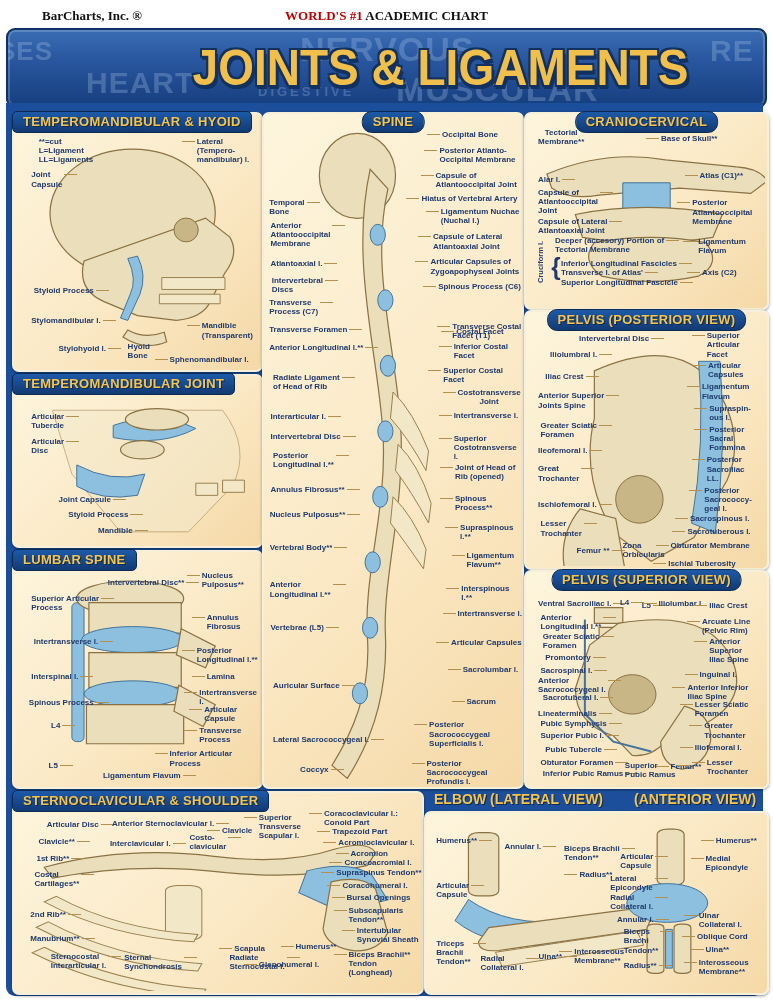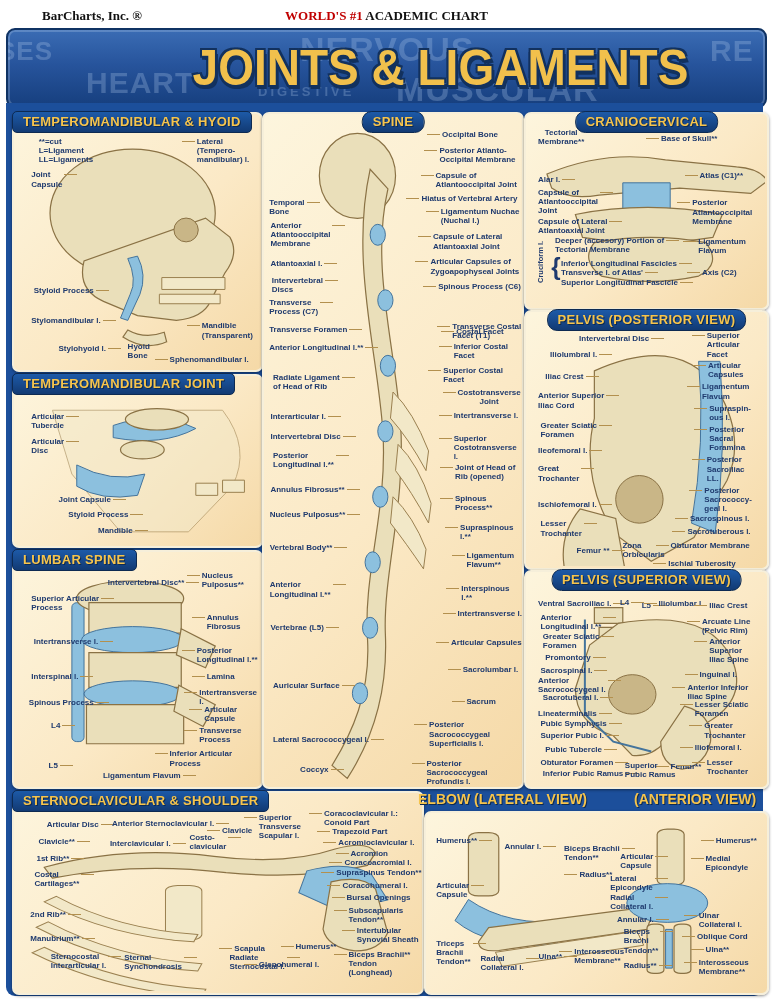--- a/index.html
+++ b/index.html
@@ -311,21 +311,21 @@
       <path class="bone" d="M28,18 q36,-16 52,8 q12,20 4,38 l-14,24 -18,10 -16,-12 q-14,-24 -8,-48 z"></path>
       <circle class="hole" cx="47" cy="72" r="10"></circle>
       <path class="bone" d="M22,76 q-10,12 -6,28 q3,14 14,16 q10,-3 11,-18 l-4,-22 z"></path>
       <path class="lig" d="M72,14 l9,0 q3,36 -2,72 l-10,-4 q6,-34 3,-68 z"></path>
     </svg>
     <div class="labels">
         <div class="lbl l" style="left: 22%; top: 8.5%;">Intervertebral Disc</div>
         <div class="lbl l" style="left: 10%; top: 15%;">Iliolumbral l.</div>
         <div class="lbl l" style="left: 8%; top: 23.5%;">Iliac Crest</div>
         <div class="lbl l" style="left: 5%; top: 31%;">Anterior Superior
-Iliac Cord</div>
+Joints Spine</div>
         <div class="lbl l" style="left: 6%; top: 42.5%;">Greater Sciatic
 Foramen</div>
         <div class="lbl l" style="left: 5%; top: 52.5%;">Ileofemoral l.</div>
         <div class="lbl l" style="left: 5%; top: 59.5%;">Great
 Trochanter</div>
         <div class="lbl l" style="left: 5%; top: 73.5%;">Ischiofemoral l.</div>
         <div class="lbl l" style="left: 6%; top: 81%;">Lesser
 Trochanter</div>
         <div class="lbl l" style="left: 21%; top: 91.5%;">Femur **</div>
         <div class="lbl n" style="left: 40%; top: 89.5%;">Zona
@@ -452,21 +452,21 @@
         <div class="lbl r" style="left: 82%; top: 78.5%;">Biceps Brachii**
 Tendon (Longhead)</div>
         <div class="lbl l" style="left: 44%; top: 80%; margin-left: 36px;">Radiate
 Sternocostal l.</div>
         <div class="lbl r" style="left: 54%; top: 75.5%;">Scapula</div>
         <div class="lbl r" style="left: 60%; top: 83.5%;">Glenohumeral l.</div>
         <div class="lbl r" style="left: 69%; top: 74.5%;">Humerus**</div>
       </div>
   </div>
 
-  <div class="elbow-h" style="left:412px;top:688px;">ELBOW (LATERAL VIEW)</div>
+  <div class="elbow-h" style="left:428px;top:688px;">ELBOW (LATERAL VIEW)</div>
   <div class="elbow-h" style="left:628px;top:688px;">(ANTERIOR VIEW)</div>
   <div class="panel p-elbow">
     <svg class="art" style="top:2px;height:calc(100% - 4px);" viewBox="0 0 100 100" preserveAspectRatio="none">
       <rect class="bone" x="12" y="10" width="9" height="36" rx="3"></rect>
       <path class="lig" d="M12,48 q12,16 30,12 l-4,14 q-20,2 -30,-14 z"></path>
       <path class="bone" d="M18,64 l40,-10 q8,-2 8,5 l-1,6 -44,12 q-6,1 -6,-5 z"></path>
       <path class="bone2" d="M20,78 l42,-12 2,8 -42,12 z"></path>
       <rect class="bone" x="68" y="8" width="8" height="32" rx="3"></rect>
       <ellipse class="lig" cx="71" cy="50" rx="12" ry="11"></ellipse>
       <rect class="bone" x="65" y="62" width="5" height="28" rx="2"></rect>

